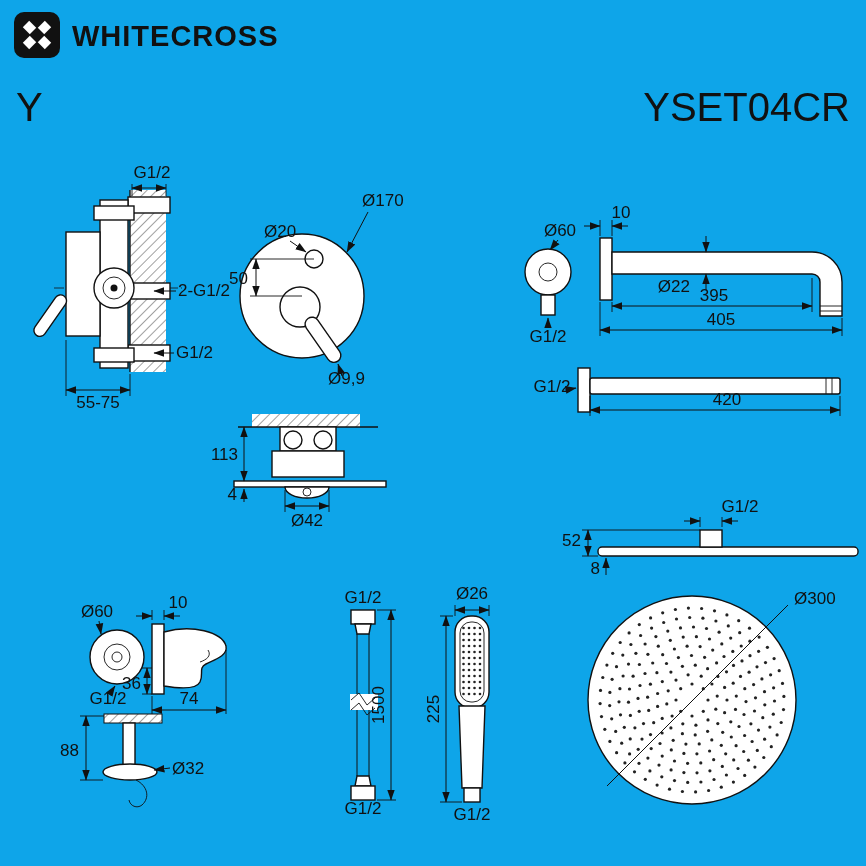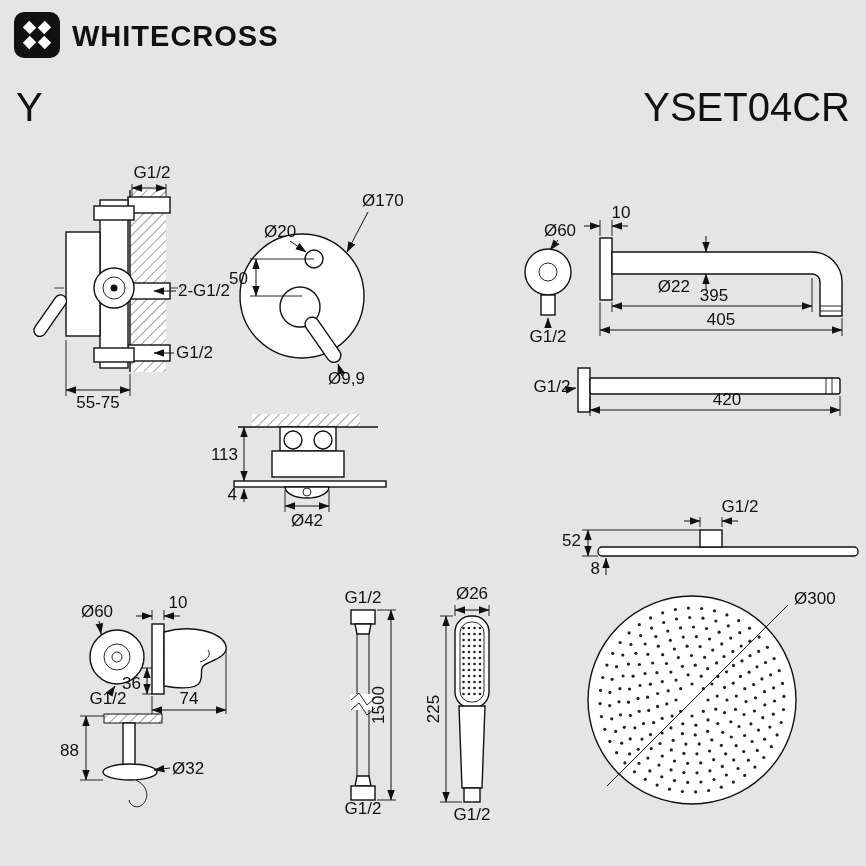--- a/index.html
+++ b/index.html
@@ -1,16 +1,16 @@
 <!DOCTYPE html>
 <html><head>
 <meta charset="utf-8">
 <style>
   html,body{margin:0;padding:0;background:#fff;}
-  .sheet{position:relative;width:866px;height:866px;background:#e5e5e5;overflow:hidden;
+  .sheet{position:relative;width:866px;height:866px;background:#0ea5e9;overflow:hidden;
          font-family:"Liberation Sans",sans-serif;}
   svg{display:block;}
   text{fill:#111;font-family:"Liberation Sans",sans-serif;}
   .logo-t{font-size:29px;font-weight:bold;letter-spacing:1px;}
   .ttl{font-size:40px;}
   .dim{font-size:17px;}
   .ln{stroke:#111;stroke-width:1;fill:none;}
   .ob{stroke:#111;stroke-width:1.4;fill:#fff;}
   .thin{stroke:#111;stroke-width:0.9;fill:none;}
   .dm{stroke:#111;stroke-width:1;fill:none;}

